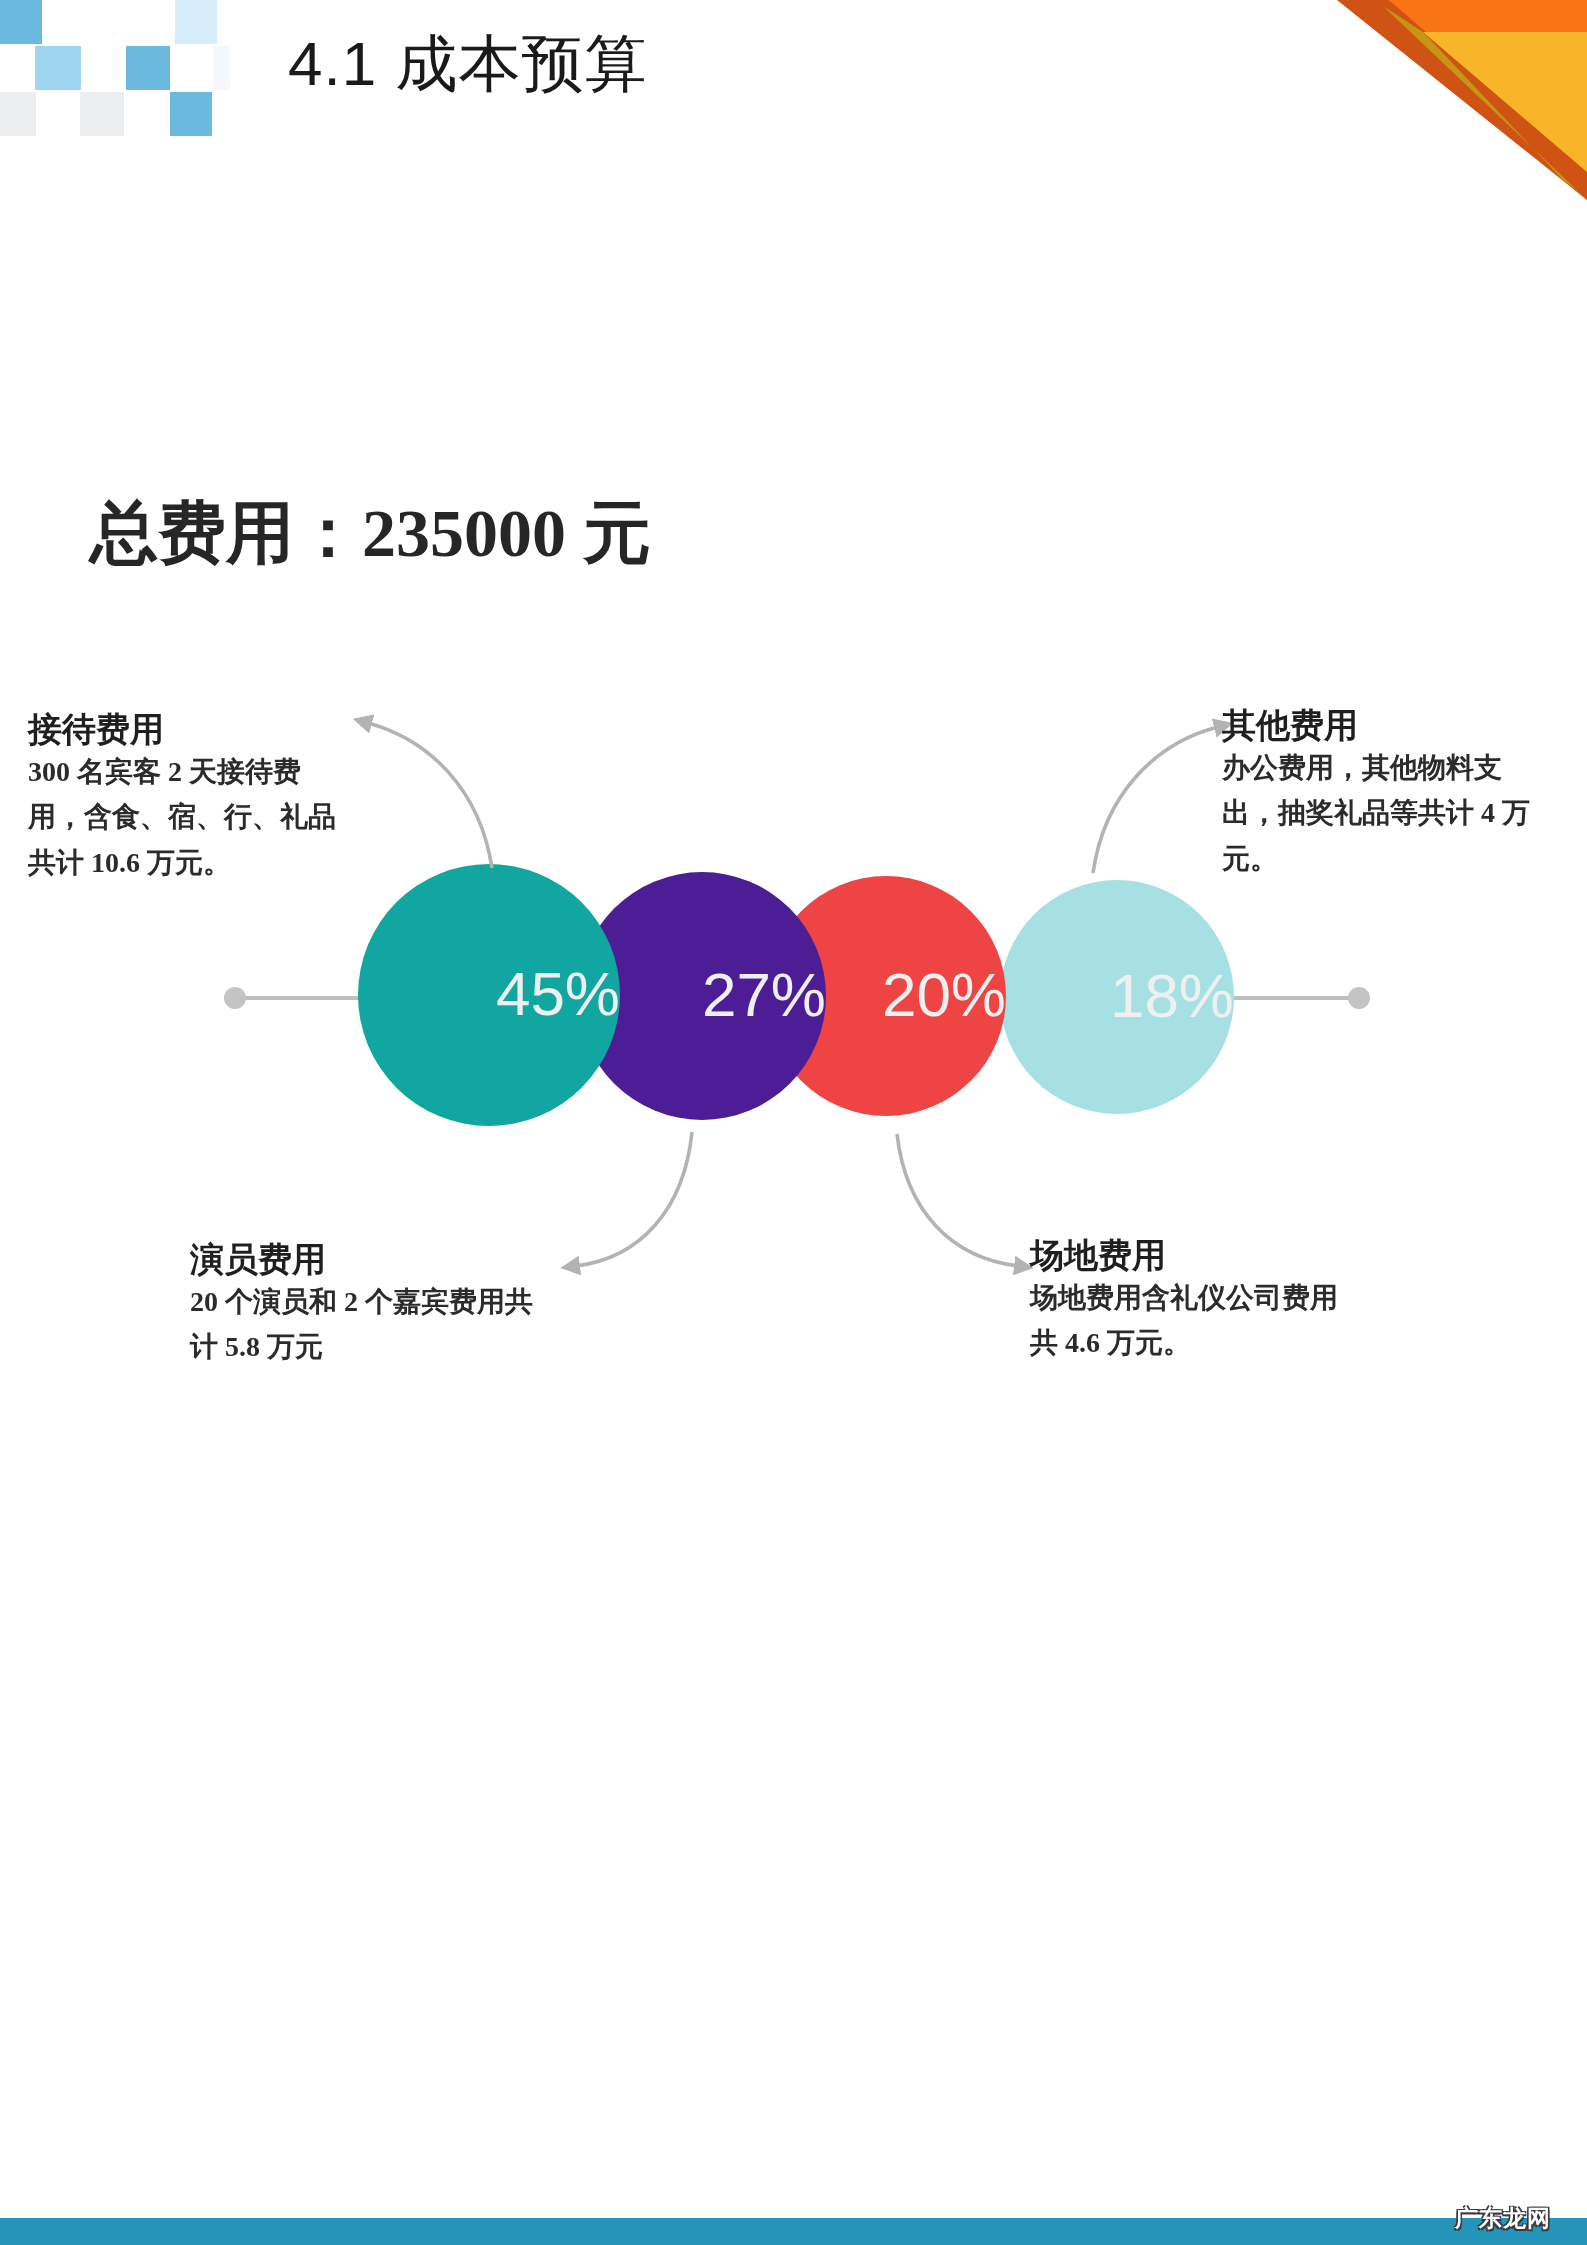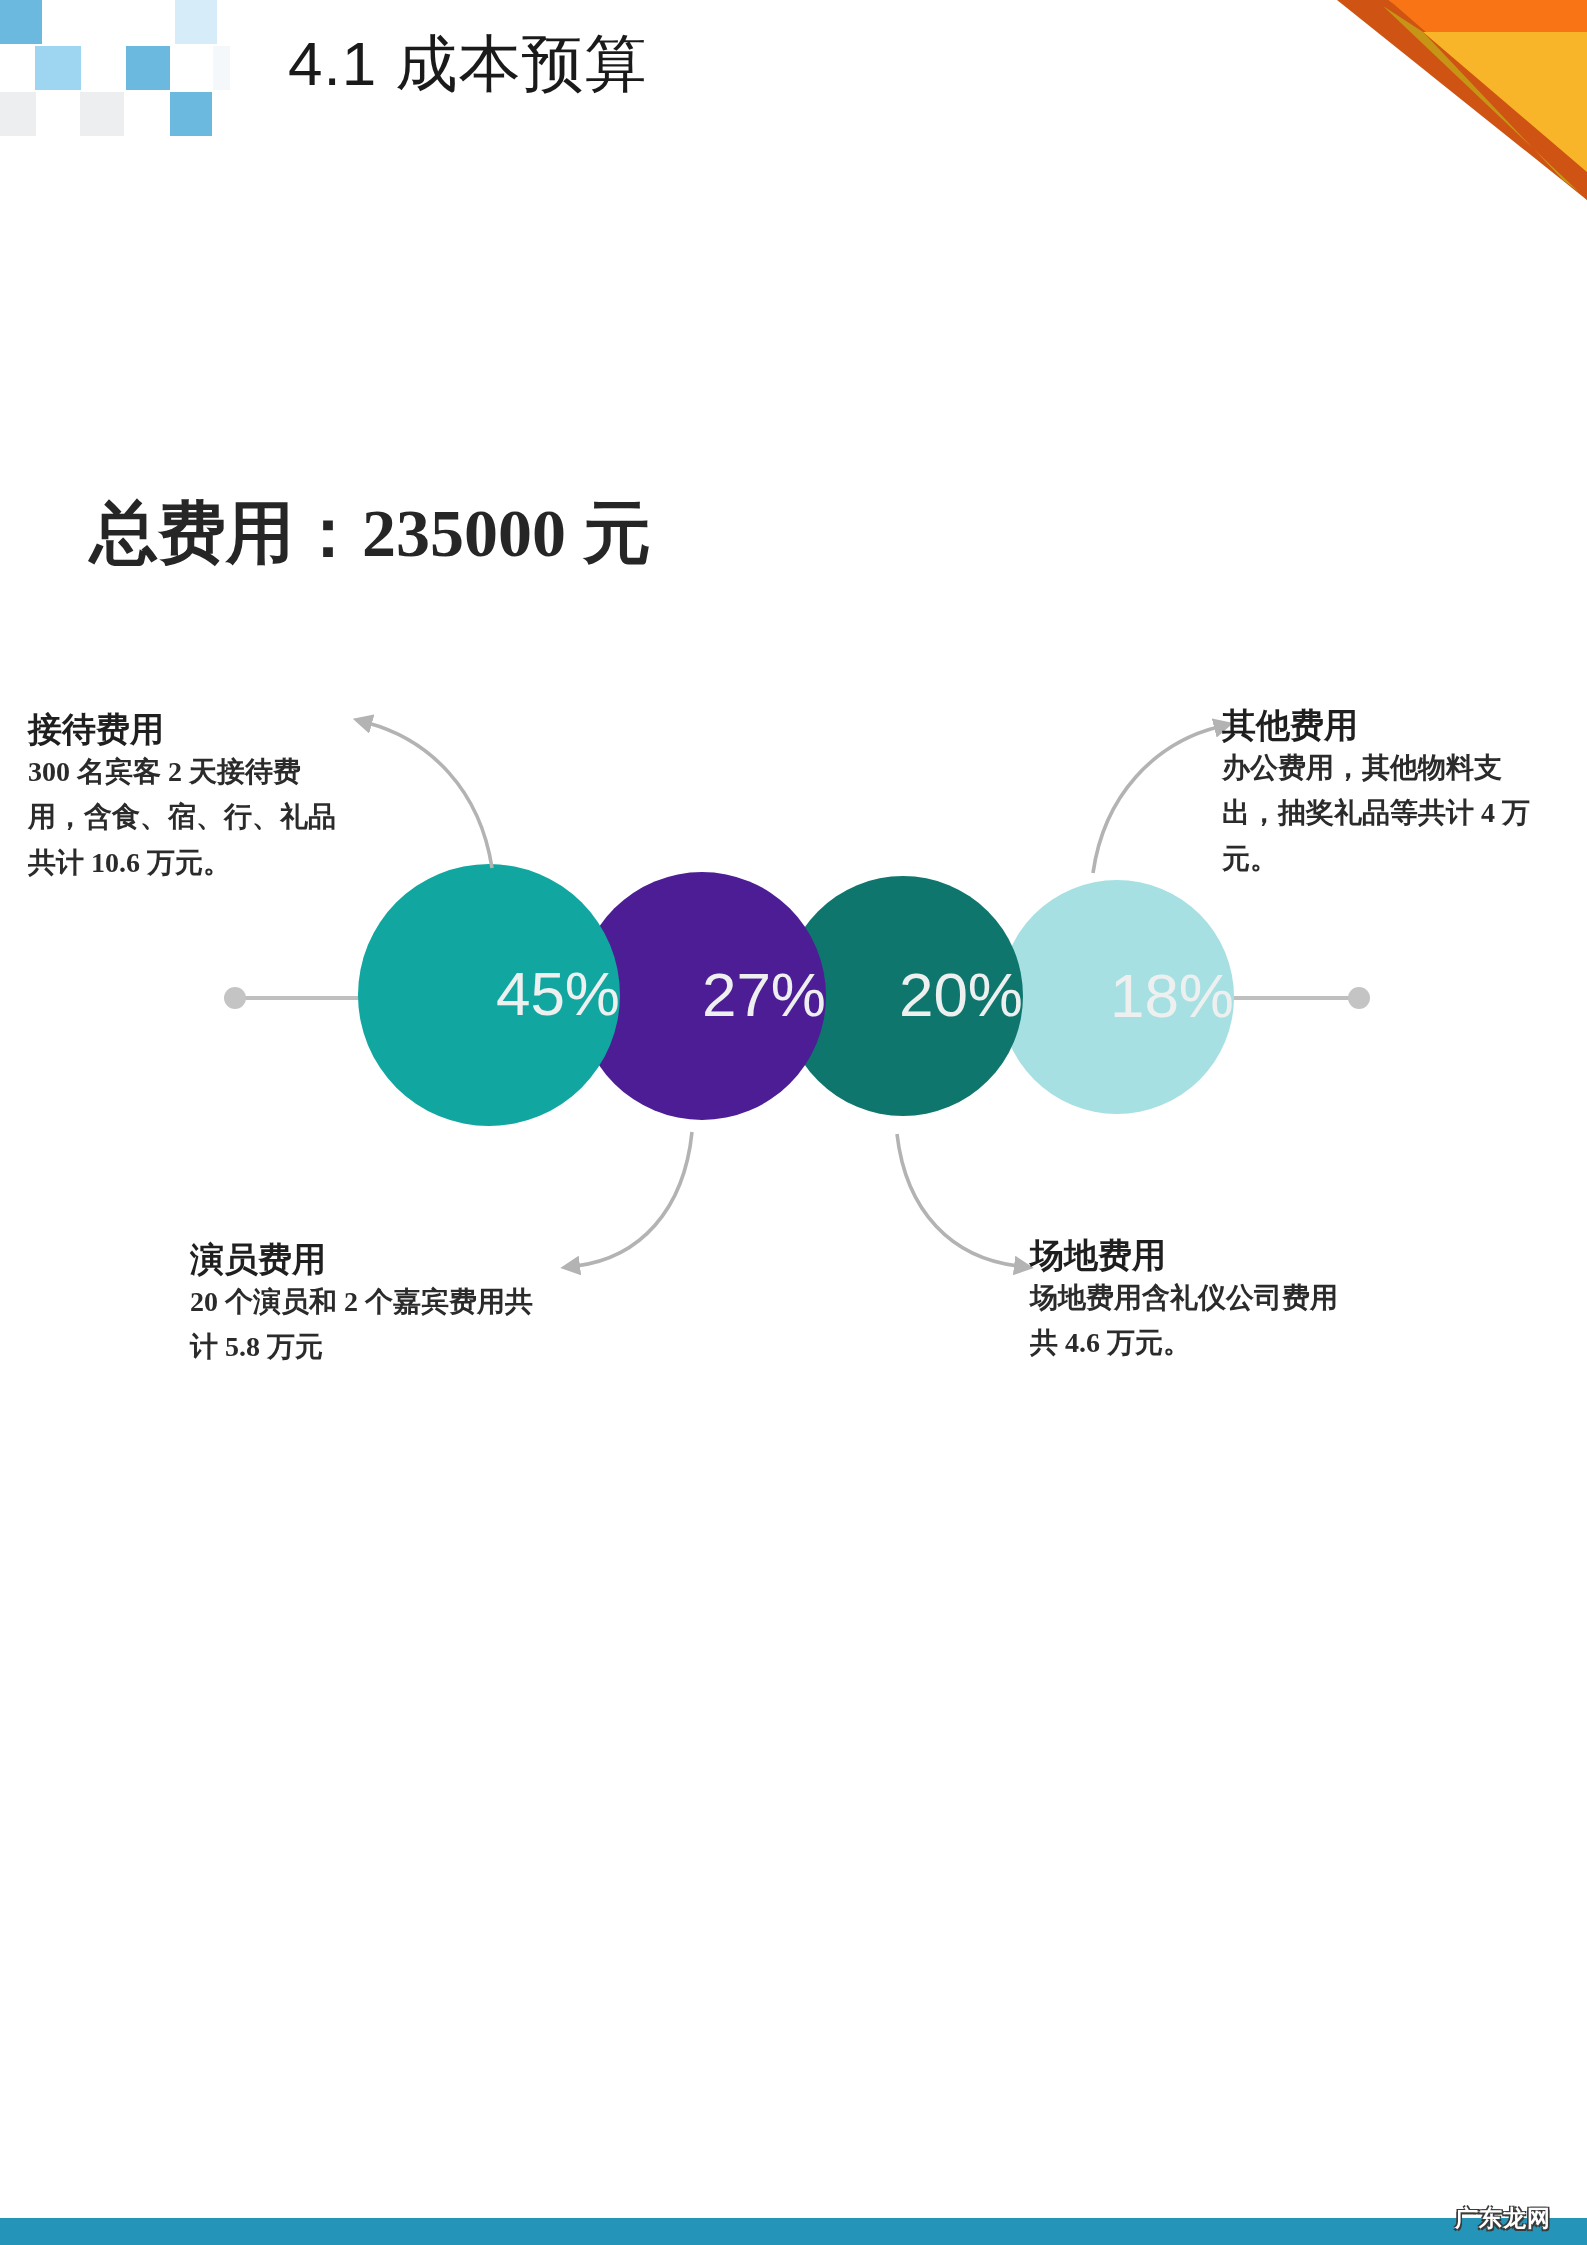--- a/index.html
+++ b/index.html
@@ -155,21 +155,21 @@
   <div class="stem-dot" style="left:224px; top:987px;"></div>
   <div class="stem" style="left:1185px; top:996px; width:175px;"></div>
   <div class="stem-dot" style="left:1348px; top:987px;"></div>
 
   <div id="circle-row">
     <div class="bubble" style="left:250px; top:878px; width:232px; height:232px; background:#a6e0e2; opacity:0;"></div>
 
     <div class="bubble" style="left:1000px; top:880px; width:234px; height:234px; background:#a6e0e2;">
       <span>18%</span>
     </div>
-    <div class="bubble" style="left:783px; top:876px; width:240px; height:240px; background:#0f766e;">
+    <div class="bubble" style="left:766px; top:876px; width:240px; height:240px; background:#ef4444;">
       <span>20%</span>
     </div>
     <div class="bubble" style="left:578px; top:872px; width:248px; height:248px; background:#4c1d95;">
       <span>27%</span>
     </div>
     <div class="bubble" style="left:358px; top:864px; width:262px; height:262px; background:#11a6a0;">
       <span>45%</span>
     </div>
   </div>
 

